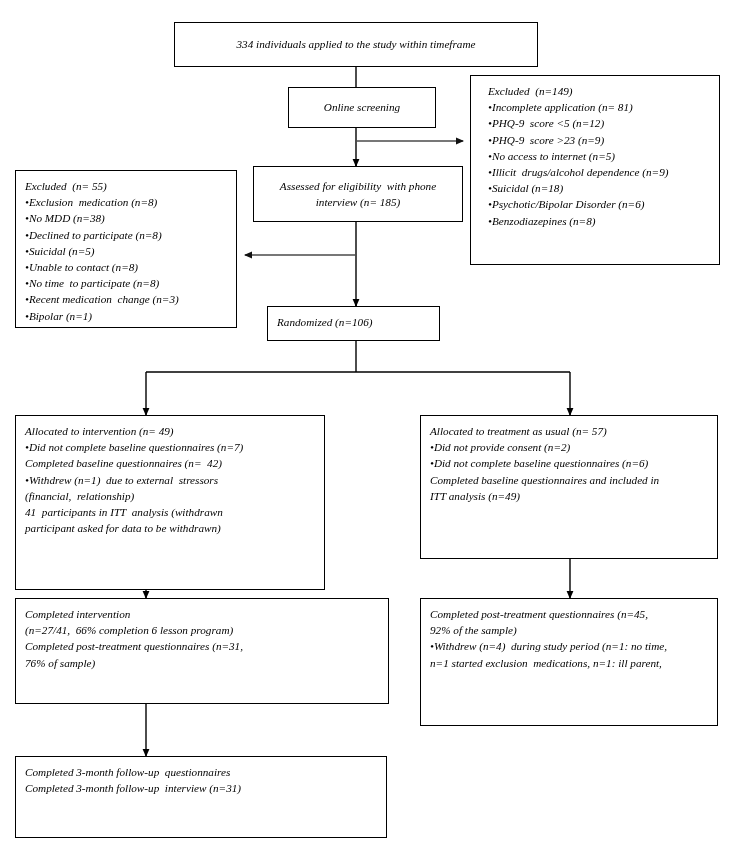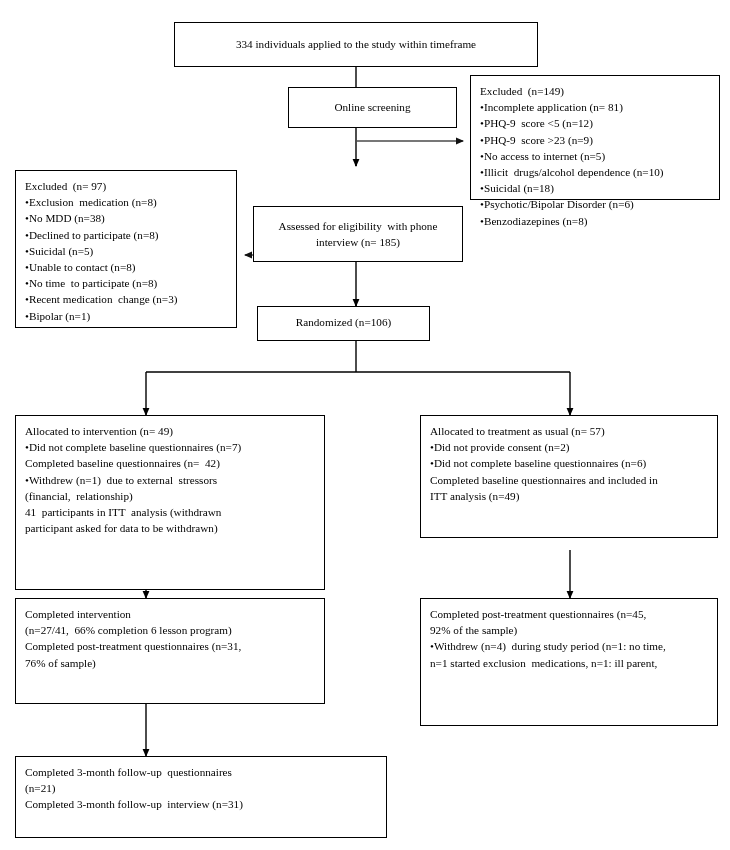--- a/index.html
+++ b/index.html
@@ -9,20 +9,21 @@
     background: #ffffff;
   }
   #diagram {
     position: relative;
     width: 730px;
     height: 850px;
     background: #ffffff;
     font-family: "Liberation Serif", "DejaVu Serif", serif;
     color: #000000;
     overflow: hidden;
+    font-style: italic;
   }
   #connectors {
     position: absolute;
     left: 0;
     top: 0;
     width: 730px;
     height: 850px;
     pointer-events: none;
   }
   .node {
@@ -47,28 +48,28 @@
   .node.centered .inner {
     padding: 4px 8px;
     width: 100%;
   }
   .line {
     display: block;
     white-space: pre;
   }
   
   #node-applied      { left: 174px; top: 22px;  width: 364px; height: 45px; }
-  #node-screening    { left: 288px; top: 87px;  width: 169px; height: 41px; }
-  #node-excluded-1   { left: 470px; top: 75px;  width: 250px; height: 125px; }
-  #node-assessed     { left: 253px; top: 166px; width: 210px; height: 56px; margin-top: 40px; }
+  #node-screening    { left: 288px; top: 87px;  width: 148px; height: 41px; }
+  #node-excluded-1   { left: 470px; top: 75px;  width: 250px; height: 190px; padding-left: 8px; }
+  #node-assessed     { left: 253px; top: 166px; width: 210px; height: 56px; }
   #node-excluded-2   { left: 15px;  top: 170px; width: 222px; height: 158px; }
-  #node-randomized   { left: 257px; top: 306px; width: 173px; height: 35px; text-align: center; }
+  #node-randomized   { left: 267px; top: 306px; width: 173px; height: 35px; }
   #node-alloc-int    { left: 15px;  top: 415px; width: 310px; height: 175px; }
-  #node-alloc-tau    { left: 420px; top: 415px; width: 298px; height: 123px; }
-  #node-completed-int{ left: 15px;  top: 598px; width: 310px; height: 106px; }
+  #node-alloc-tau    { left: 420px; top: 415px; width: 298px; height: 144px; }
+  #node-completed-int{ left: 15px;  top: 598px; width: 374px; height: 106px; }
   #node-completed-tau{ left: 420px; top: 598px; width: 298px; height: 128px; }
   #node-followup     { left: 15px;  top: 756px; width: 372px; height: 82px; }
 </style>
 </head>
 <body>
 
 <div id="diagram">
 
   <svg id="connectors" viewBox="0 0 730 850" width="730" height="850" xmlns="http://www.w3.org/2000/svg">
     <defs>
@@ -115,37 +116,37 @@
       </div>
   </div>
 
   <div class="node" id="node-excluded-1">
     <div class="inner">
         <span class="line">Excluded  (n=149)</span>
         <span class="line">•Incomplete application (n= 81)</span>
         <span class="line">•PHQ-9  score &lt;5 (n=12)</span>
         <span class="line">•PHQ-9  score &gt;23 (n=9)</span>
         <span class="line">•No access to internet (n=5)</span>
-        <span class="line">•Illicit  drugs/alcohol dependence (n=10)</span>
+        <span class="line">•Illicit  drugs/alcohol dependence (n=9)</span>
         <span class="line">•Suicidal (n=18)</span>
         <span class="line">•Psychotic/Bipolar Disorder (n=6)</span>
         <span class="line">•Benzodiazepines (n=8)</span>
       </div>
   </div>
 
   <div class="node centered" id="node-assessed">
     <div class="inner">
         <span class="line">Assessed for eligibility  with phone</span>
         <span class="line">interview (n= 185)</span>
       </div>
   </div>
 
   <div class="node" id="node-excluded-2">
     <div class="inner">
-        <span class="line">Excluded  (n= 97)</span>
+        <span class="line">Excluded  (n= 55)</span>
         <span class="line">•Exclusion  medication (n=8)</span>
         <span class="line">•No MDD (n=38)</span>
         <span class="line">•Declined to participate (n=8)</span>
         <span class="line">•Suicidal (n=5)</span>
         <span class="line">•Unable to contact (n=8)</span>
         <span class="line">•No time  to participate (n=8)</span>
         <span class="line">•Recent medication  change (n=3)</span>
         <span class="line">•Bipolar (n=1)</span>
       </div>
   </div>
@@ -192,18 +193,17 @@
         <span class="line">Completed post-treatment questionnaires (n=45,</span>
         <span class="line">92% of the sample)</span>
         <span class="line">•Withdrew (n=4)  during study period (n=1: no time,</span>
         <span class="line">n=1 started exclusion  medications, n=1: ill parent,</span>
       </div>
   </div>
 
   <div class="node" id="node-followup">
     <div class="inner">
         <span class="line">Completed 3-month follow-up  questionnaires</span>
-        <span class="line">(n=21)</span>
         <span class="line">Completed 3-month follow-up  interview (n=31)</span>
       </div>
   </div>
 
 </div>
 
 </body></html>

